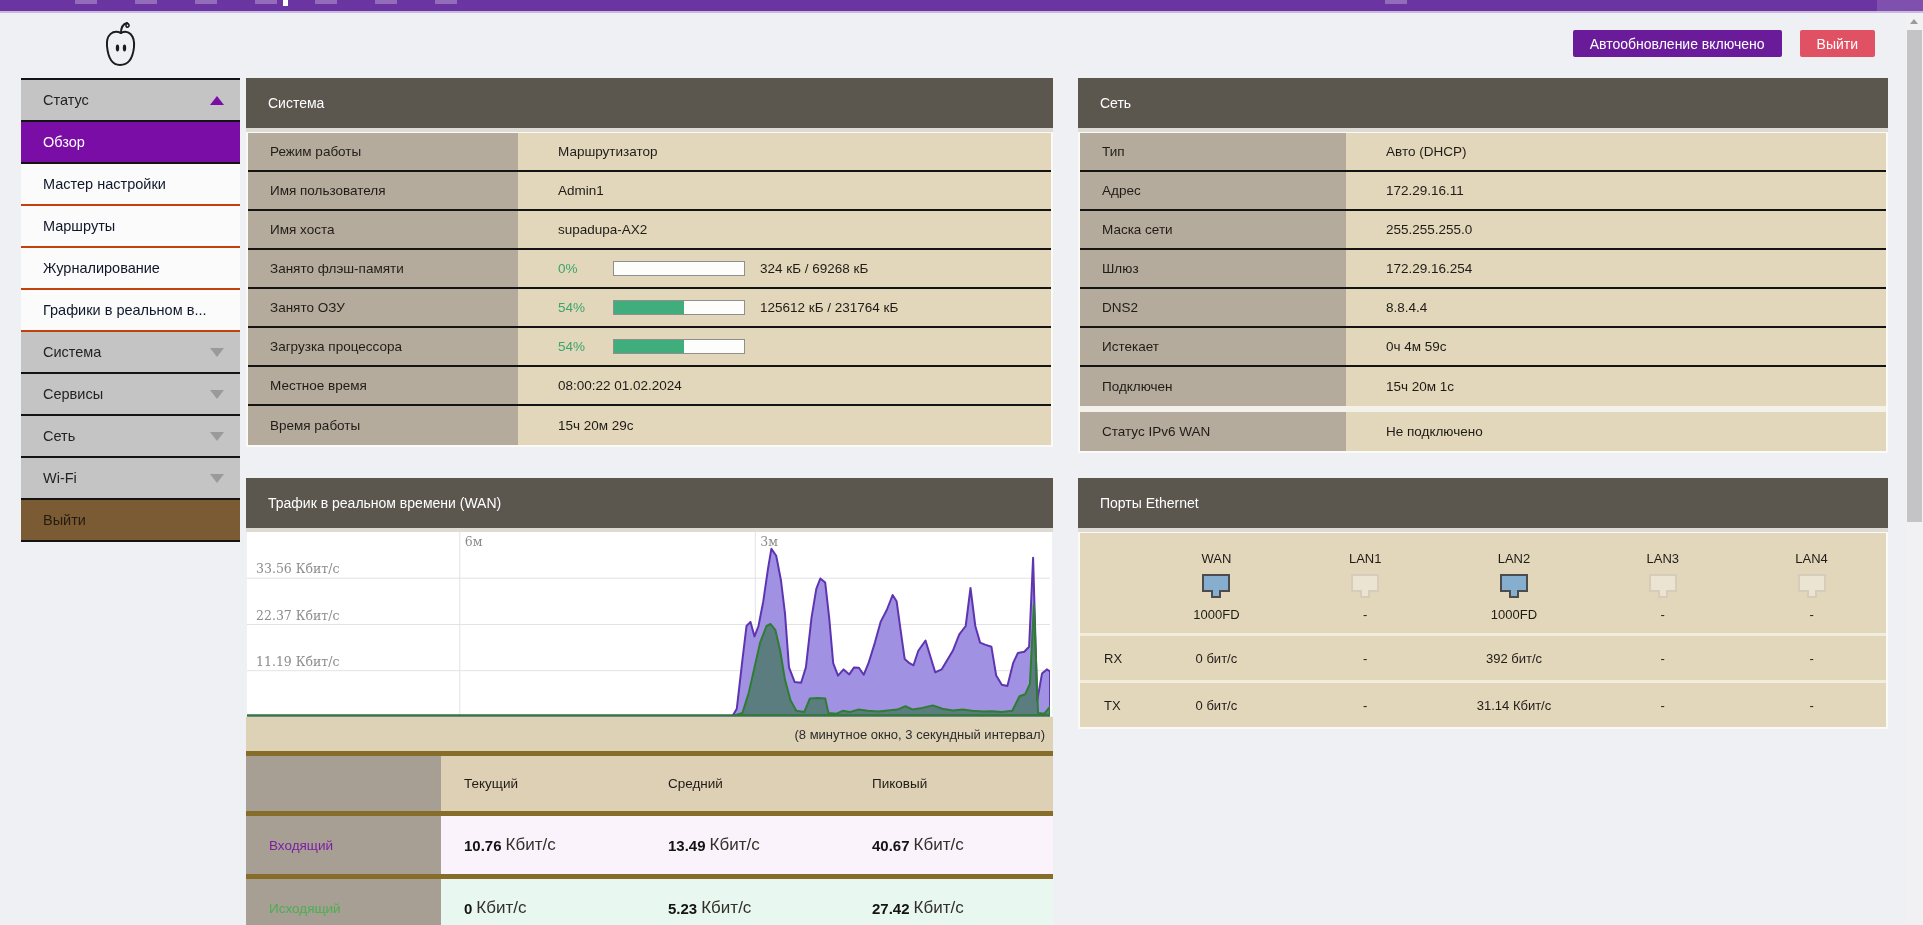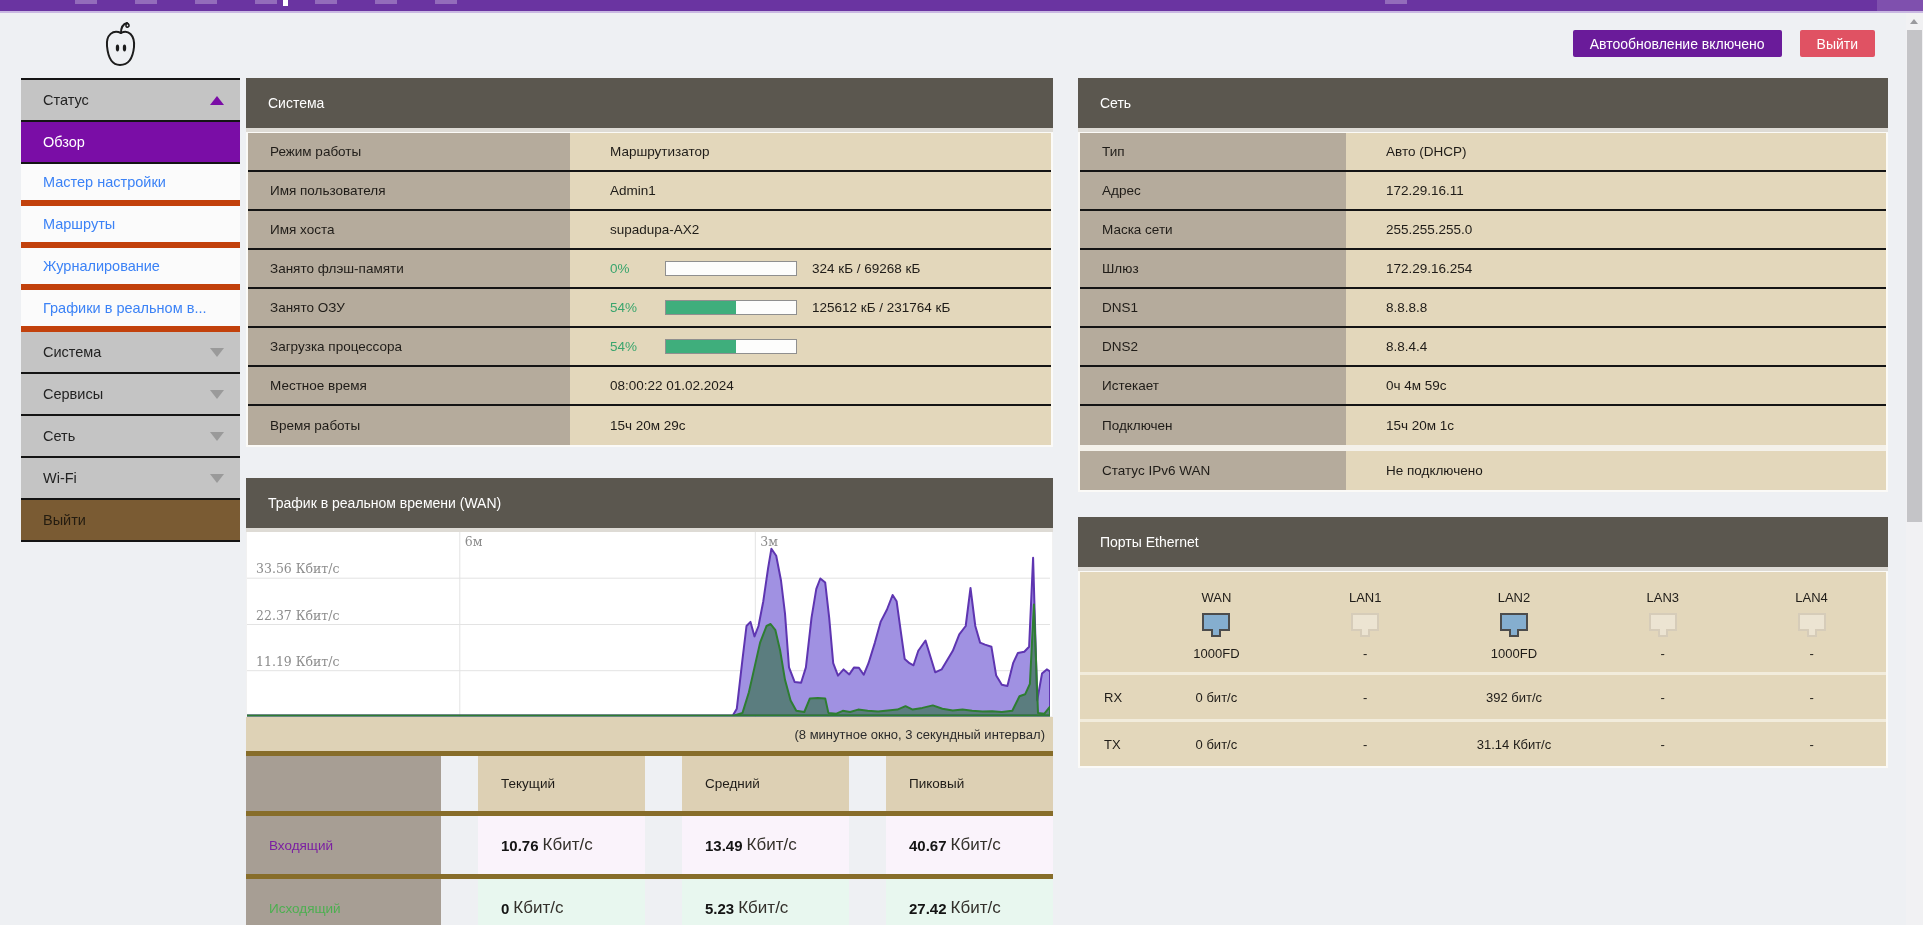--- a/index.html
+++ b/index.html
@@ -29,58 +29,58 @@
   .scrollbar { position:absolute; top:13px; right:0; width:17px; height:912px; background:#f1f1f3; }
   .scrollbar .arrow { position:absolute; top:6px; left:4px; width:0; height:0;
       border-left:4px solid transparent; border-right:4px solid transparent; border-bottom:5px solid #9a9a9e; }
   .scrollbar .thumb { position:absolute; top:17px; left:1px; width:15px; height:492px; background:#c4c4c7; }
 
   
   .sidebar { position:absolute; left:21px; top:78px; width:219px; border-top:2px solid #141414; }
   .side-item { height:42px; display:flex; align-items:center; padding:0 16px 0 22px;
                font-size:14.5px; border-bottom:2px solid #141414; cursor:pointer; position:relative; }
   .side-item.group { background:#c4c4c4; color:#232323; }
-  .side-item.leaf { background:#fbfbfb; color:#3b82f6; border-bottom:6px solid #c2410c; }
+  .side-item.leaf { background:#fbfbfb; color:#0f172a; border-bottom:2px solid #c2410c; }
   .side-item.leaf.selected { background:#7a0da6; color:#fff; border-bottom:2px solid #141414; }
   .side-item.logout { background:#7a5b33; color:#241c10; }
   .tri { position:absolute; right:16px; width:0; height:0; }
   .tri.up { border-left:7px solid transparent; border-right:7px solid transparent; border-bottom:9px solid #7a0da6; }
   .tri.down { border-left:7px solid transparent; border-right:7px solid transparent; border-top:9px solid #9a9a9a; }
 
   
   .col1 { position:absolute; left:246px; top:78px; width:807px; }
   .col2 { position:absolute; left:1078px; top:78px; width:810px; }
   .panel-header { height:50px; background:#5b574f; color:#fff; font-size:14px;
                   display:flex; align-items:center; padding-left:22px; }
   .gapline { height:4px; background:#dedbd5; }
   .panel-body { background:#e3d7bb; border:2px solid #fbfaf7; border-top:1px solid #fbfaf7; }
   .trow { display:flex; align-items:stretch; min-height:39px; border-bottom:2px solid #141414; }
   .trow:last-child { border-bottom:none; }
-  .tlabel { width:322px; background:#b5ab9c; display:flex; align-items:center;
+  .tlabel { width:270px; background:#b5ab9c; display:flex; align-items:center;
             padding-left:22px; font-size:13.5px; }
   .net .tlabel { width:266px; }
   .tvalue { flex:1; display:flex; align-items:center; padding-left:40px; font-size:13.5px; }
   .row-gap { height:6px; background:#f4f1ea; border-bottom:none; }
 
   
   .pct { color:#3aa56d; width:55px; }
   .pbar { width:132px; height:15px; border:1px solid #8f8f8f; background:#fdfdfc; display:inline-block; }
   .pfill { display:block; height:100%; background:#3fae7c; }
   .pdetail { margin-left:15px; }
 
   
   .traffic-panel { margin-top:31px; }
   .chart-wrap { background:#fff; height:185px; position:relative; border:1px solid #f1f1f1; border-top:none; }
   .chart-wrap svg { display:block; }
   .chart-caption { height:34px; background:#ded2b6; display:flex; align-items:center;
                    justify-content:flex-end; padding-right:8px; font-size:13px; color:#2c2c2c; }
   .brown-sep { height:5px; background:#876d2a; }
 
   
-  .ttable-row { display:grid; grid-template-columns:195px 1fr 1fr 1fr;gap:37px; }
+  .ttable-row { display:grid; grid-template-columns:195px 1fr 1fr 1fr; }
   .ttable-head { height:55px; }
   .ttable-data { height:58px; }
   .tt-cell { display:flex; align-items:center; padding-left:23px; font-size:13.5px; }
   .tt-corner { background:#a79e94; }
   .ttable-head .tt-cell { background:#ddd0b4; }
   .ttable-head .tt-corner { background:#a79e94; }
   .tt-rowlabel { background:#a79e94; font-size:13.5px; }
   .row-in .tt-cell { background:#faf3fb; }
   .row-in .tt-rowlabel { background:#a79e94; color:#7b1fa2; }
   .row-out .tt-cell { background:#e8f7ef; }
@@ -316,24 +316,20 @@
         <div class="tlabel">Адрес</div>
         <div class="tvalue">172.29.16.11</div>
       </div>
       <div class="trow">
         <div class="tlabel">Маска сети</div>
         <div class="tvalue">255.255.255.0</div>
       </div>
       <div class="trow">
         <div class="tlabel">Шлюз</div>
         <div class="tvalue">172.29.16.254</div>
-      </div>
-      <div class="trow">
-        <div class="tlabel">DNS1</div>
-        <div class="tvalue">8.8.8.8</div>
       </div>
       <div class="trow">
         <div class="tlabel">DNS2</div>
         <div class="tvalue">8.8.4.4</div>
       </div>
       <div class="trow">
         <div class="tlabel">Истекает</div>
         <div class="tvalue">0ч 4м 59с</div>
       </div>
       <div class="trow" style="border-bottom:none">

